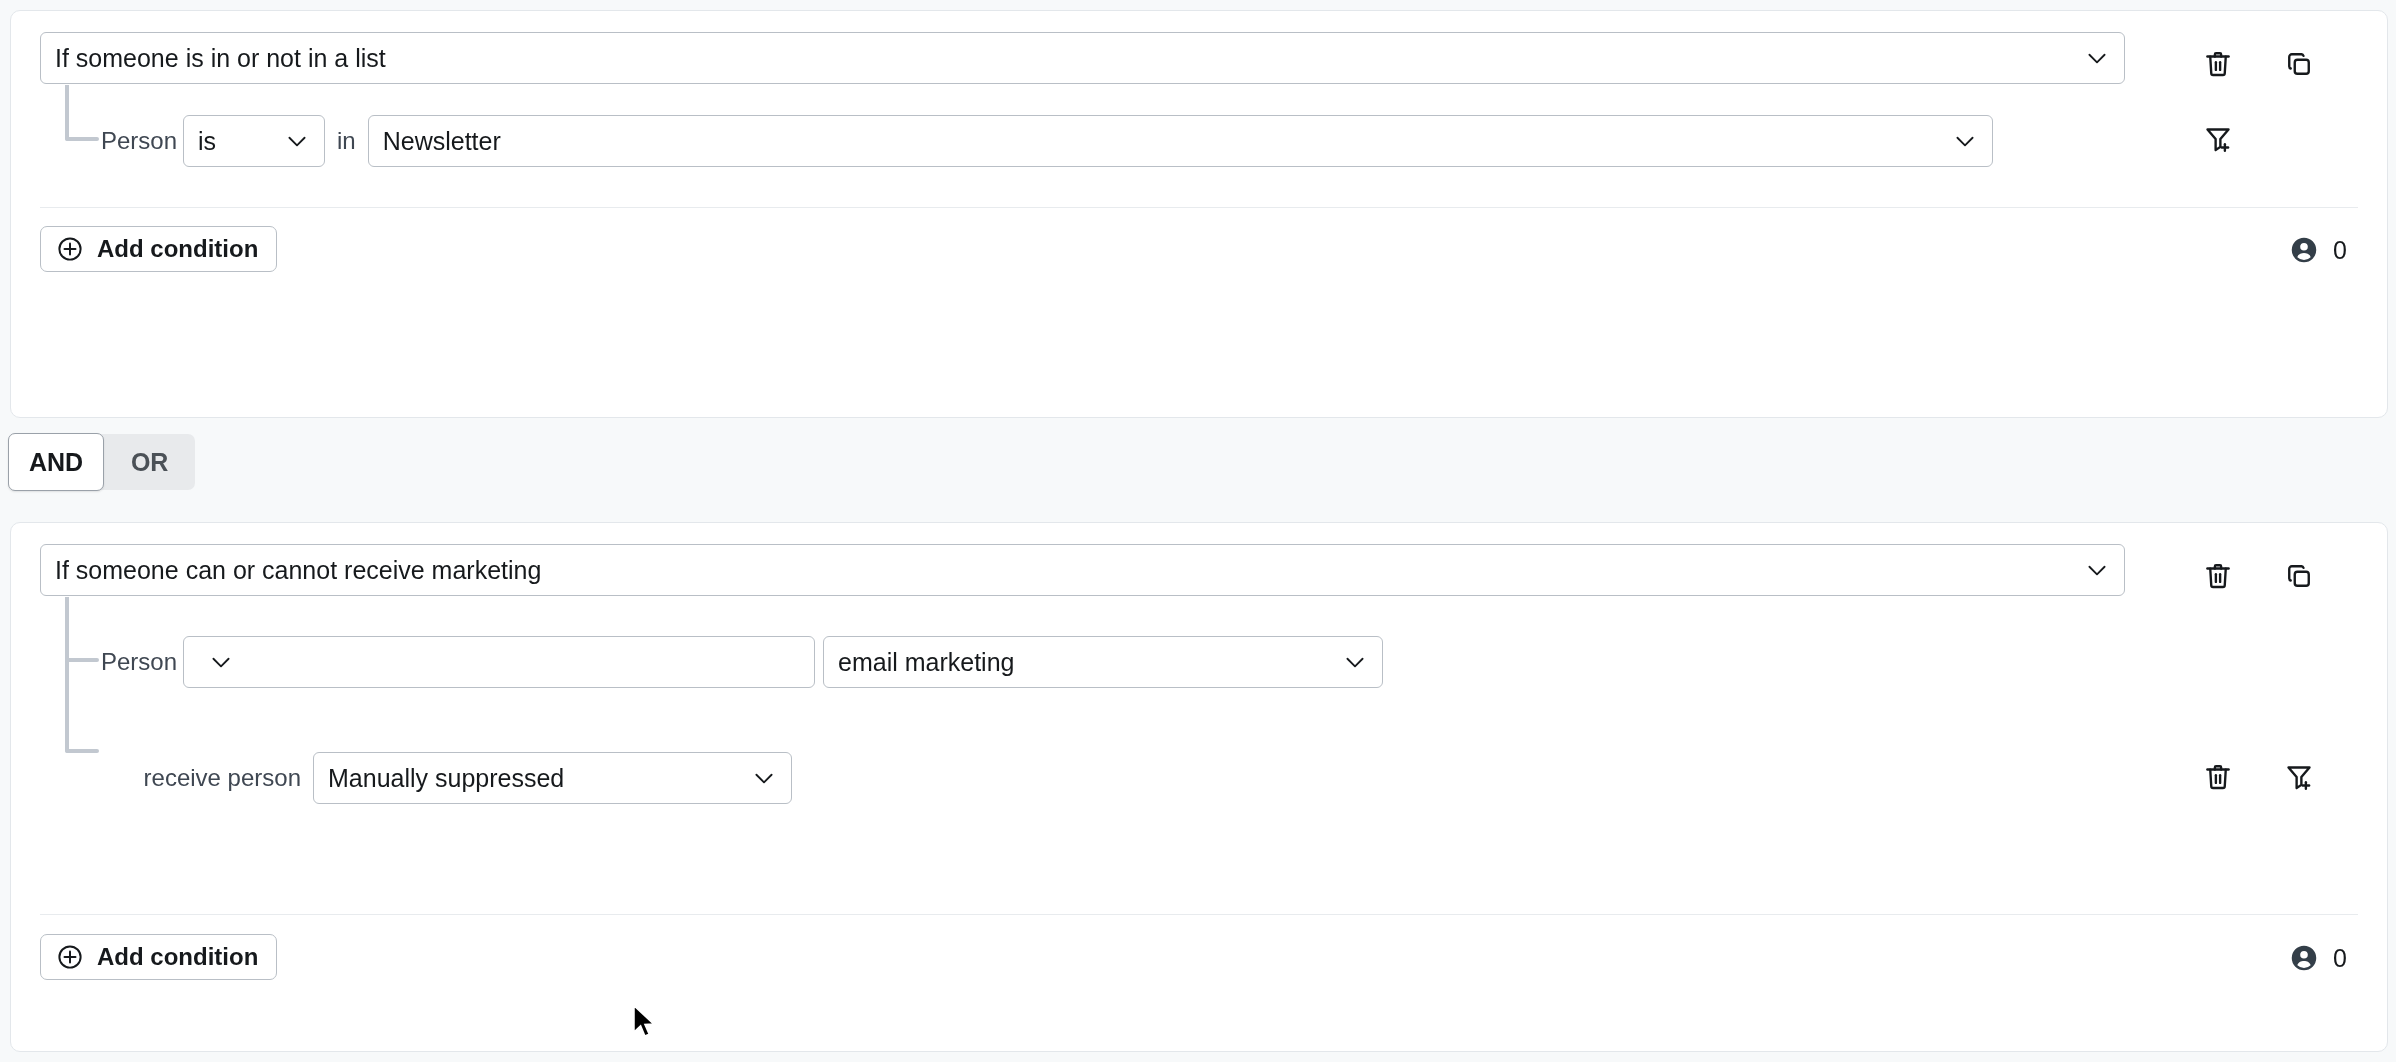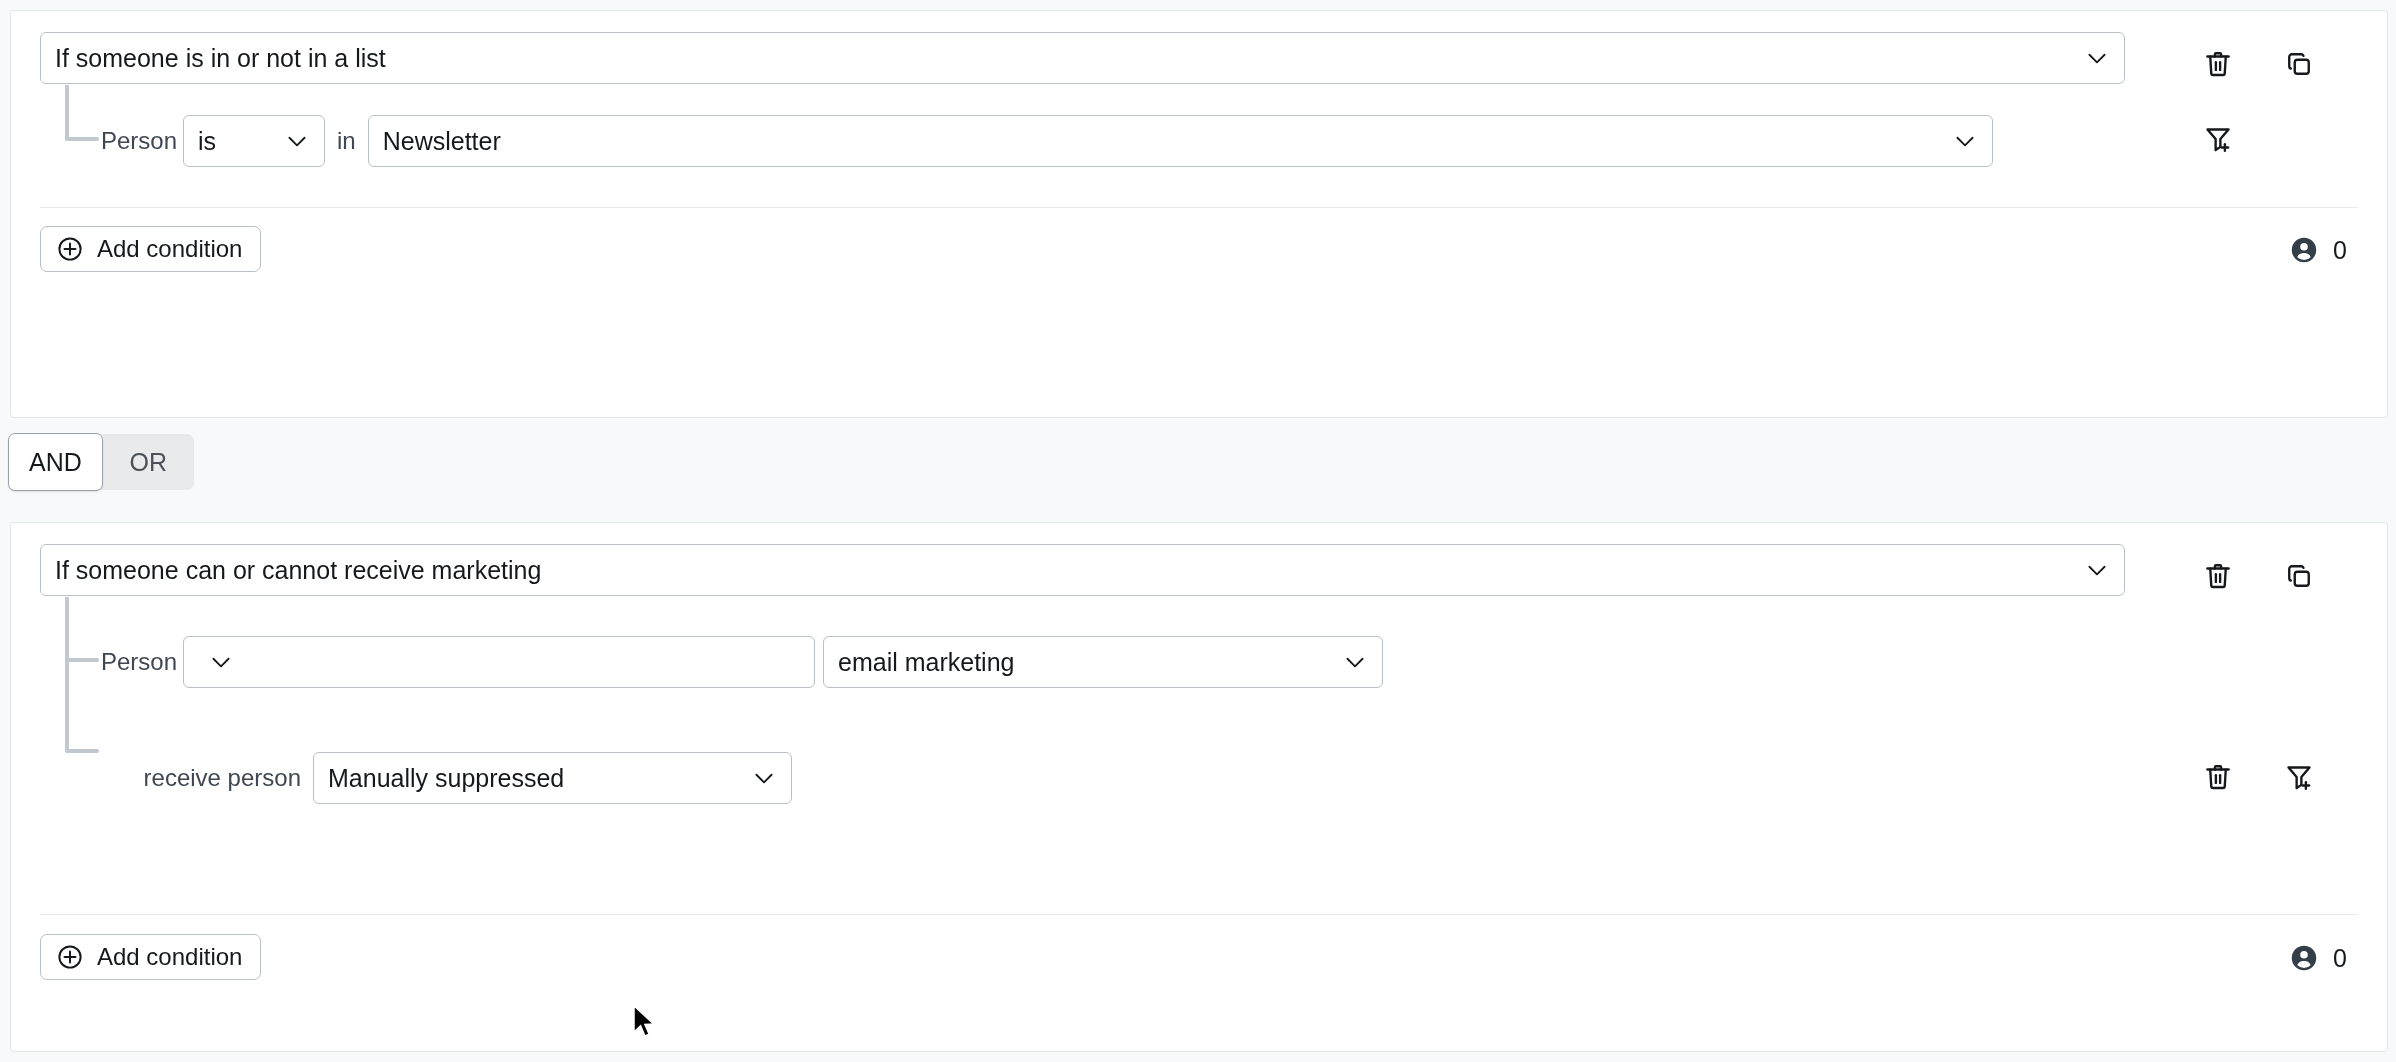--- a/index.html
+++ b/index.html
@@ -19,21 +19,21 @@
     background: #f7f9fa;
   }
 
   
   .card {
     position: absolute;
     left: 10px;
     width: 2378px;
     background: #ffffff;
     border: 1px solid #e3e7eb;
-    border-radius: 4px;
+    border-radius: 10px;
   }
   #card-1 { top: 10px;  height: 408px; }
   #card-2 { top: 522px; height: 530px; }
 
   .card-body {
     position: relative;
     padding: 0;
   }
 
   
@@ -135,21 +135,21 @@
     position: absolute;
     display: inline-flex;
     align-items: center;
     gap: 13px;
     height: 46px;
     padding: 0 18px 0 15px;
     background: #ffffff;
     border: 1px solid #b9bfc6;
     border-radius: 7px;
     font-size: 24px;
-    font-weight: normal;
+    font-weight: bold;
     color: #16191c;
     cursor: pointer;
     white-space: nowrap;
   }
   .add-btn svg { display: block; width: 28px; height: 28px; flex: 0 0 auto; }
 
   .count {
     position: absolute;
     display: inline-flex;
     align-items: center;
@@ -162,20 +162,21 @@
   
   .andor {
     position: absolute;
     left: 8px;
     top: 434px;
     display: flex;
     align-items: stretch;
     height: 56px;
     background: #e8eaec;
     border-radius: 7px;
+    font-weight: bold;
   }
   .andor .seg {
     display: flex;
     align-items: center;
     justify-content: center;
     min-width: 91px;
     padding: 0 20px;
     font-size: 25px;
     color: #4b5157;
     cursor: pointer;

